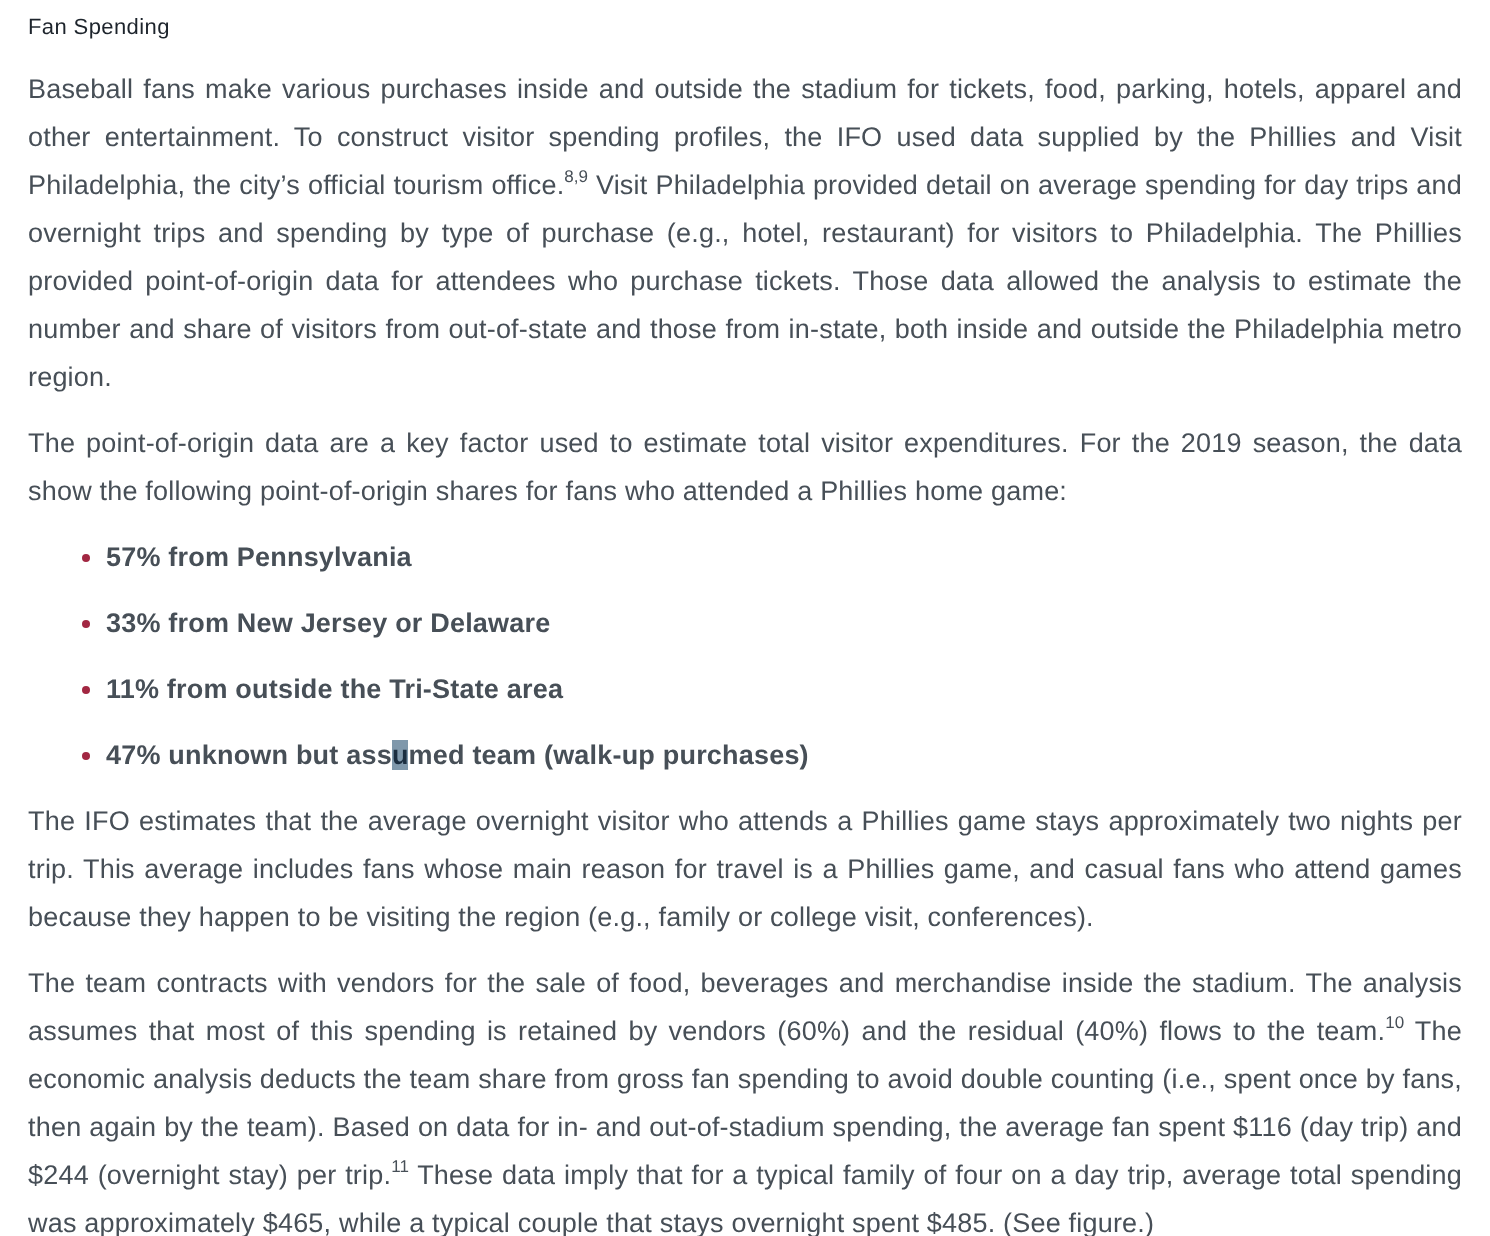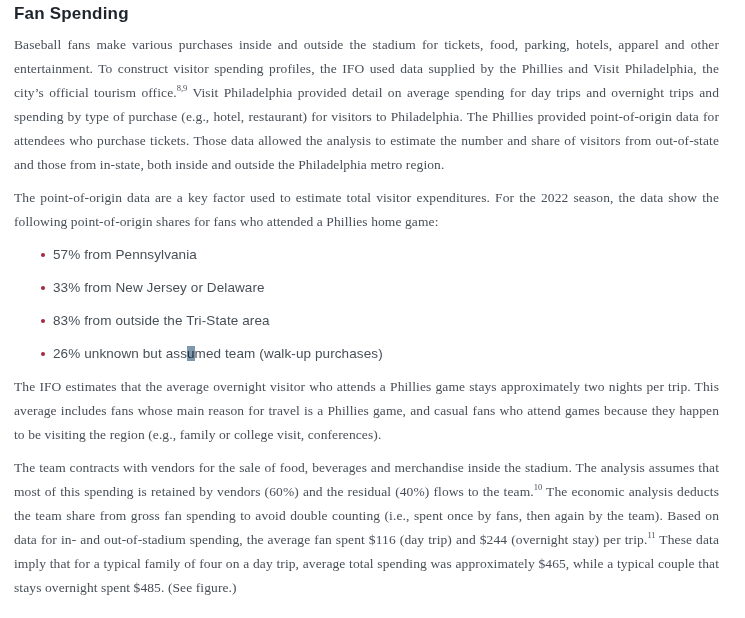--- a/index.html
+++ b/index.html
@@ -15,49 +15,49 @@
   body{
     width:745px;height:618px;
     background:var(--page-bg);
     font-family:"Liberation Sans","DejaVu Sans",sans-serif;
     overflow:hidden;
   }
   .doc{
     padding:5px 14px 0 14px;
   }
   .doc-heading{
-    font-size:17px;
-    font-weight:700;
+    font-size:11px;
+    font-weight:400;
     color:var(--heading);
     letter-spacing:0.2px;
     margin:0 0 10px 0;
     line-height:18px;
   }
   .para{
     font-size:13.5px;
     line-height:24px;
     color:var(--text);
     text-align:justify;
-    margin:0 12px 9px 0;
+    margin:0 0 9px 0;
     letter-spacing:0.1px;
-    font-family:Liberation Serif, serif;
   }
   .bullet-list{
     list-style:none;
     margin:0 0 9px 0;
     padding:0 0 0 27px;
   }
   .bullet-item{
     position:relative;
     padding-left:12px;
     font-size:13.5px;
     line-height:24px;
     color:var(--text);
     margin:0 0 9px 0;
     letter-spacing:0.1px;
+    font-weight:bold;
   }
   .bullet-dot{
     position:absolute;
     left:0;top:10px;
     width:4px;height:4px;
     border-radius:50%;
     background:var(--bullet);
   }
   .run-sup{
     font-size:8.5px;
@@ -74,34 +74,34 @@
 </style>
 </head>
 <body>
 
 <div class="doc">
 
   <h1 class="doc-heading">Fan Spending</h1>
 
   <p class="para"><span>Baseball fans make various purchases inside and outside the stadium for tickets, food, parking, hotels, apparel and other entertainment. To construct visitor spending profiles, the IFO used data supplied by the Phillies and Visit Philadelphia, the city’s official tourism office.</span><span class="run-sup">8,9</span><span> Visit Philadelphia provided detail on average spending for day trips and overnight trips and spending by type of purchase (e.g., hotel, restaurant) for visitors to Philadelphia. The Phillies provided point-of-origin data for attendees who purchase tickets. Those data allowed the analysis to estimate the number and share of visitors from out-of-state and those from in-state, both inside and outside the Philadelphia metro region.</span></p>
 
-  <p class="para"><span>The point-of-origin data are a key factor used to estimate total visitor expenditures. For the 2022 season, the data show the following point-of-origin shares for fans who attended a Phillies home game:</span></p>
+  <p class="para"><span>The point-of-origin data are a key factor used to estimate total visitor expenditures. For the 2019 season, the data show the following point-of-origin shares for fans who attended a Phillies home game:</span></p>
 
   <ul class="bullet-list">
     <li class="bullet-item">
       <span class="bullet-dot"></span><span><span>57% from Pennsylvania</span></span>
     </li>
     <li class="bullet-item">
       <span class="bullet-dot"></span><span><span>33% from New Jersey or Delaware</span></span>
     </li>
     <li class="bullet-item">
-      <span class="bullet-dot"></span><span><span>83% from outside the Tri-State area</span></span>
+      <span class="bullet-dot"></span><span><span>11% from outside the Tri-State area</span></span>
     </li>
     <li class="bullet-item">
-      <span class="bullet-dot"></span><span><span>26% unknown but ass</span><span class="run-cursor">u</span><span>med team (walk-up purchases)</span></span>
+      <span class="bullet-dot"></span><span><span>47% unknown but ass</span><span class="run-cursor">u</span><span>med team (walk-up purchases)</span></span>
     </li>
   </ul>
 
   <p class="para"><span>The IFO estimates that the average overnight visitor who attends a Phillies game stays approximately two nights per trip. This average includes fans whose main reason for travel is a Phillies game, and casual fans who attend games because they happen to be visiting the region (e.g., family or college visit, conferences).</span></p>
 
   <p class="para"><span>The team contracts with vendors for the sale of food, beverages and merchandise inside the stadium. The analysis assumes that most of this spending is retained by vendors (60%) and the residual (40%) flows to the team.</span><span class="run-sup">10</span><span> The economic analysis deducts the team share from gross fan spending to avoid double counting (i.e., spent once by fans, then again by the team). Based on data for in- and out-of-stadium spending, the average fan spent $116 (day trip) and $244 (overnight stay) per trip.</span><span class="run-sup">11</span><span> These data imply that for a typical family of four on a day trip, average total spending was approximately $465, while a typical couple that stays overnight spent $485. (See figure.)</span></p>
 
 </div>
 
 </body></html>

